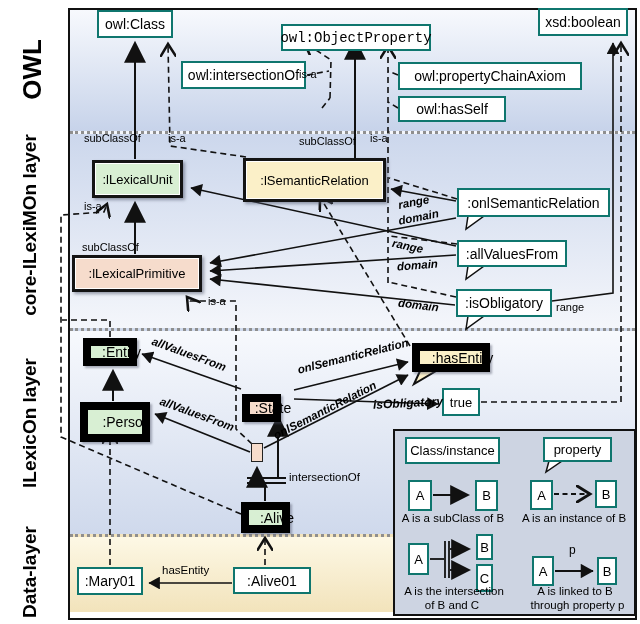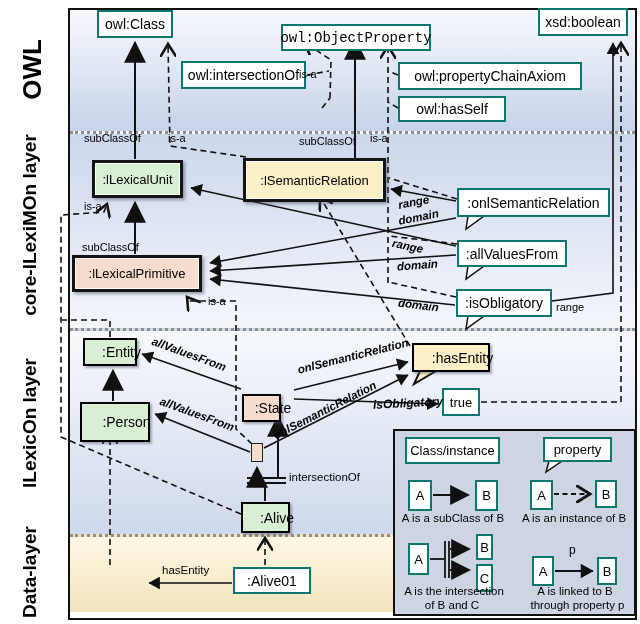--- a/index.html
+++ b/index.html
@@ -14,21 +14,21 @@
   .band-lex{height:206px;background:linear-gradient(#f7f9fd,#cfd9ec);border-top:3px dotted #8f8f8f;}
   .band-data{height:78px;background:linear-gradient(#fdf8e5,#f2e3bb);border-top:3px dotted #8f8f8f;}
   .layer-label{position:absolute;font-weight:bold;text-align:center;color:#000;
                transform:rotate(-90deg);transform-origin:center;z-index:2;font-size:19px;}
   
   .box{position:absolute;display:flex;align-items:center;justify-content:center;
        background:#fff;border:2px solid #0f766e;box-sizing:border-box;color:#000;
        font-size:14px;white-space:nowrap;z-index:3;}
   .thick{border:3px solid #141414;font-size:13px;
          box-shadow:2px 2px 3px rgba(80,85,105,.55), inset 0 0 0 1px #fff;}
-  .med{border:2px solid #000000;box-shadow:1.5px 1.5px 2px rgba(80,85,105,.45);padding-left:23px;}
+  .med{border:8px solid #000000;box-shadow:1.5px 1.5px 2px rgba(80,85,105,.45);padding-left:23px;}
   .tiny{border:1.5px solid #222;box-shadow:none;}
   .green{background:#d8efd3;} .yellow{background:#fbf0c8;} .salmon{background:#f6dccc;}
   
   #legend-bg{position:absolute;left:393px;top:429px;width:243px;height:187px;
              background:#cdd4e2;border:2px solid #111;box-sizing:border-box;z-index:1;}
   .lg-box{font-size:13px;}
   .lg-cap{position:absolute;font-size:11.5px;color:#000;z-index:4;white-space:nowrap;text-align:center;}
   
   .elabel{position:absolute;font-size:11px;color:#000;z-index:4;white-space:nowrap;
           transform-origin:center;}
@@ -149,20 +149,21 @@
 <div class="box" style="left:456px;top:289px;width:96px;height:28px;">:isObligatory</div>
 
 <div class="box med green" style="left:83px;top:338px;width:54px;height:28px;">:Entity</div>
 <div class="box med green" style="left:80px;top:402px;width:70px;height:40px;">:Person</div>
 <div class="box med salmon" style="left:242px;top:382px;width:39px;height:28px;margin-top:12px;">:State</div>
 <div class="box med yellow" style="left:412px;top:343px;width:78px;height:29px;">:hasEntity</div>
 <div class="box tiny salmon" style="left:251px;top:443px;width:12px;height:19px;"></div>
 <div class="box" style="left:442px;top:388px;width:38px;height:28px;font-size:13px;">true</div>
 <div class="box med green" style="left:241px;top:502px;width:49px;height:31px;">:Alive</div>
 
+<div class="box" style="left:77px;top:567px;width:66px;height:28px;">:Mary01</div>
 <div class="box" style="left:233px;top:567px;width:78px;height:27px;">:Alive01</div>
 
 <span class="elabel" style="left:84px;top:132px;">subClassOf</span>
 <span class="elabel" style="left:168px;top:132px;">is-a</span>
 <span class="elabel" style="left:299px;top:68px;">is-a</span>
 <span class="elabel" style="left:299px;top:135px;">subClassOf</span>
 <span class="elabel" style="left:370px;top:132px;">is-a</span>
 <span class="elabel" style="left:82px;top:241px;">subClassOf</span>
 <span class="elabel" style="left:84px;top:200px;">is-a</span>
 <span class="elabel" style="left:208px;top:295px;">is-a</span>

